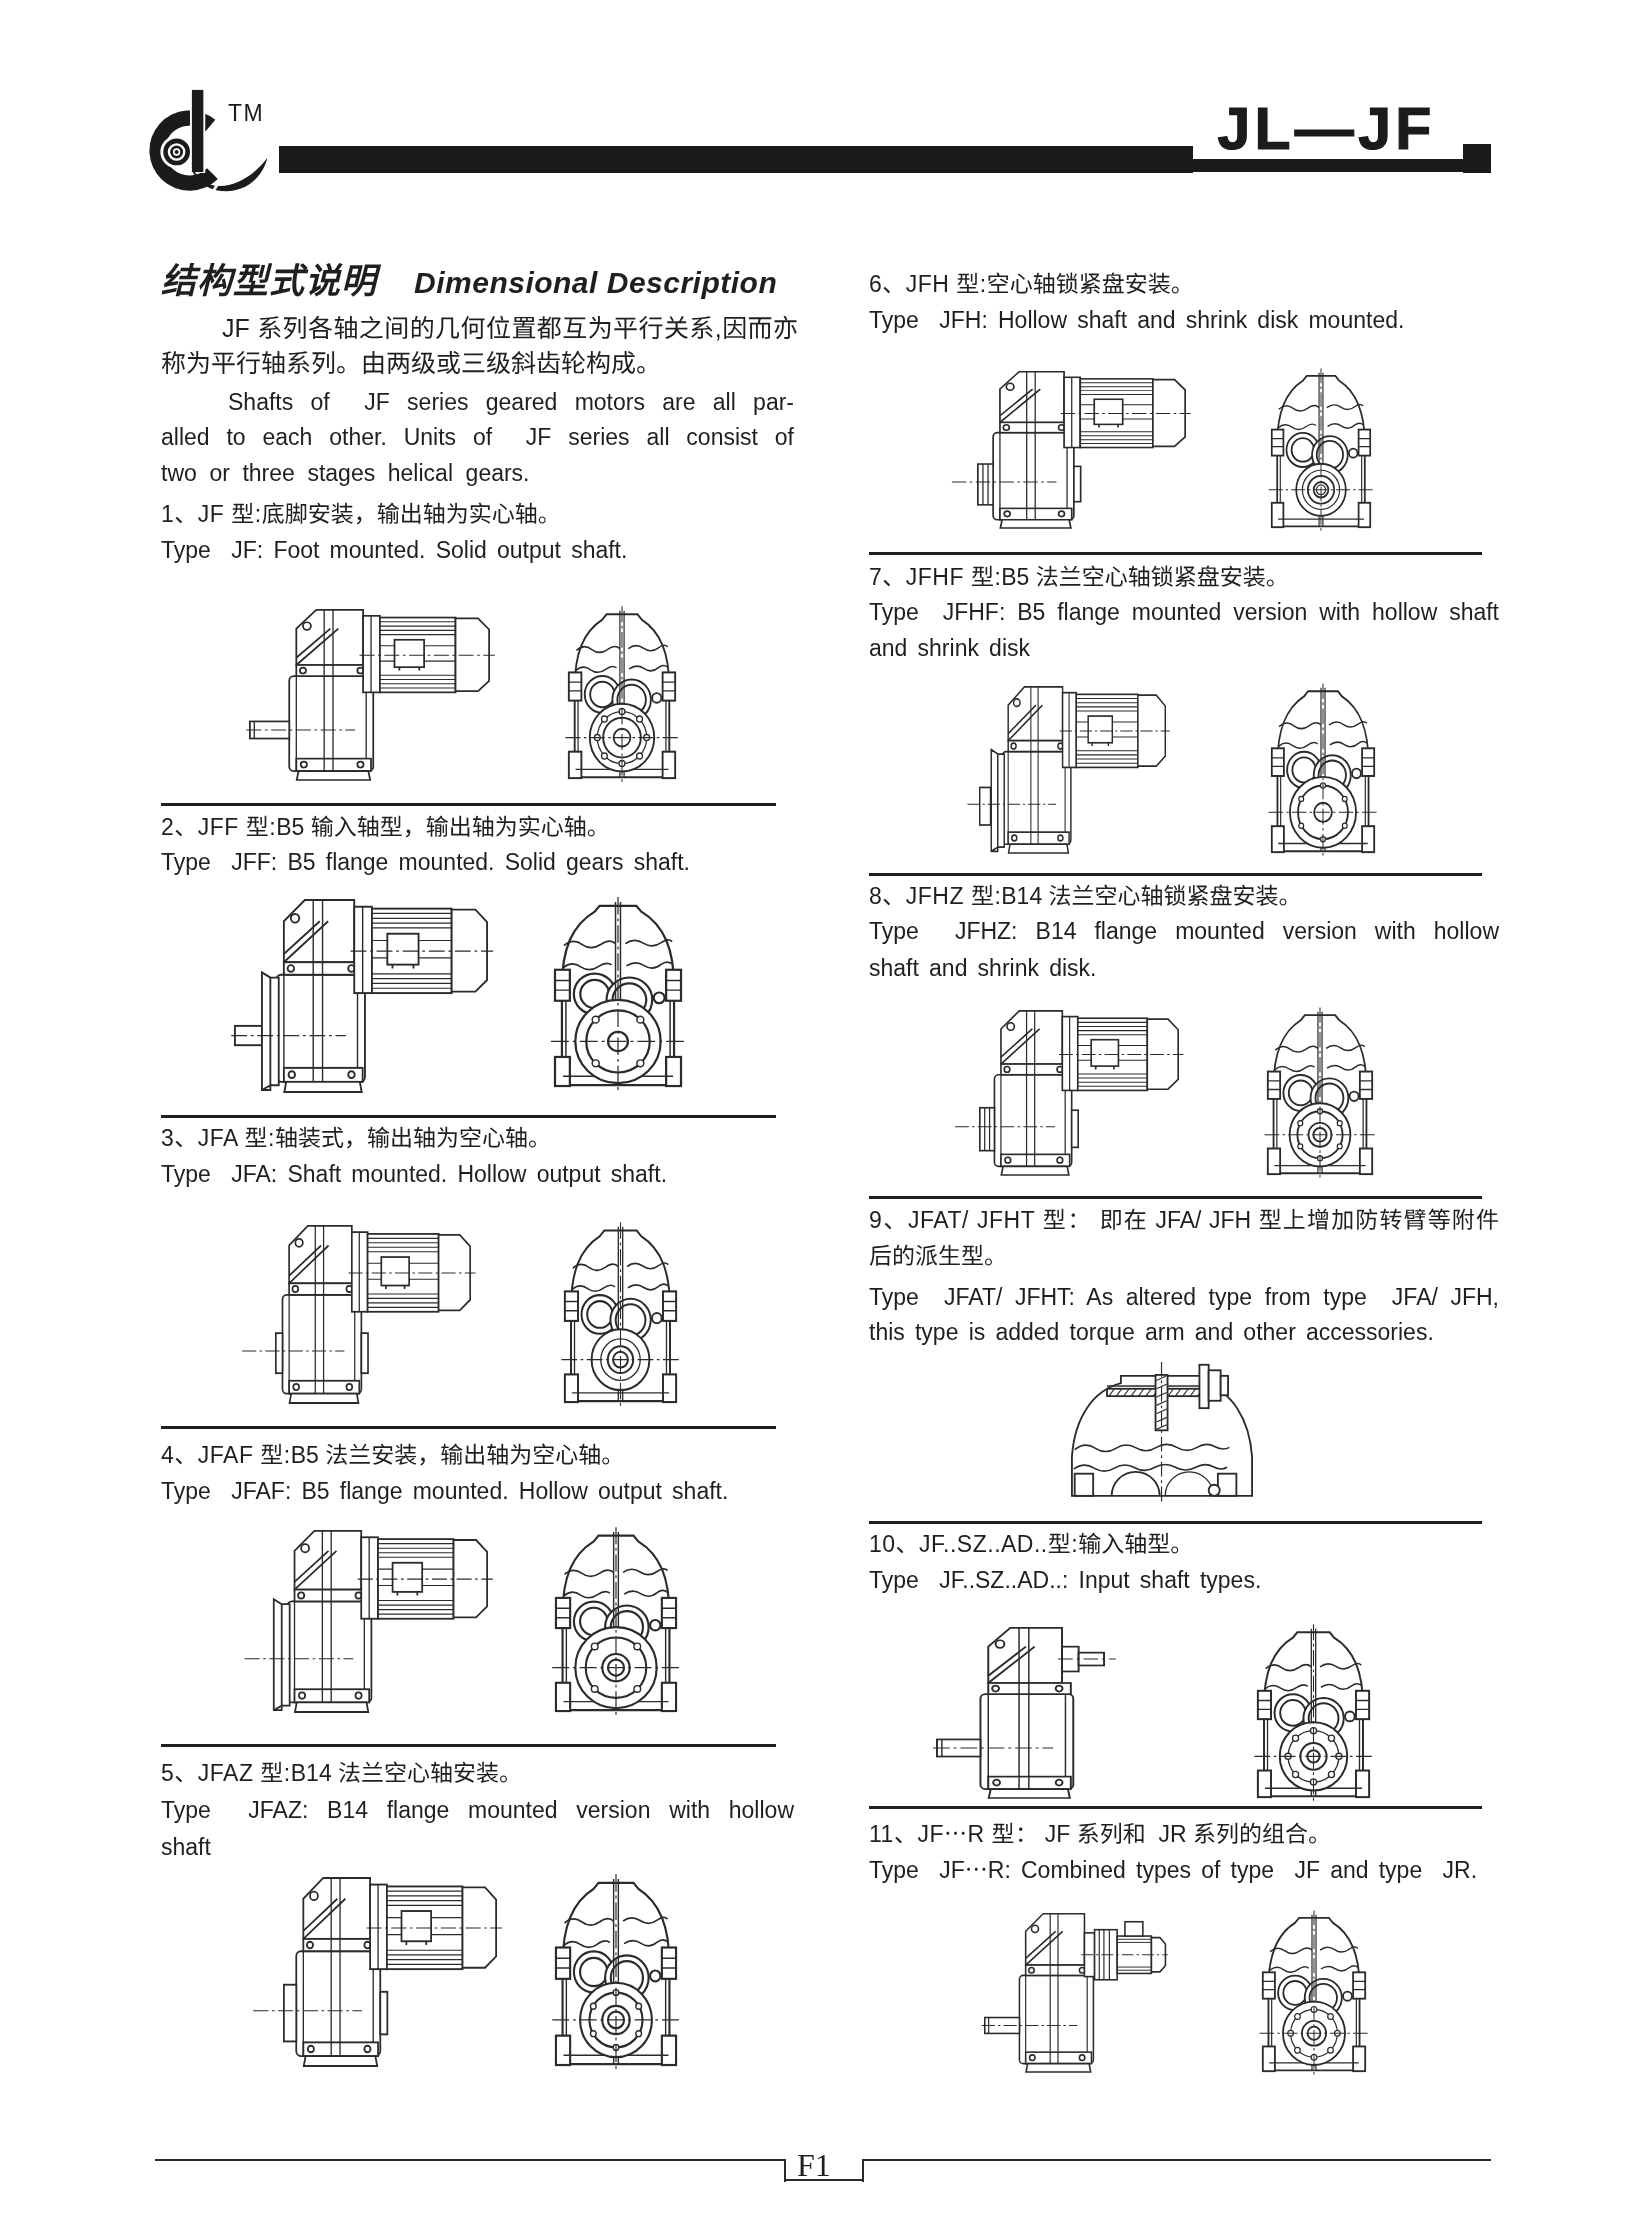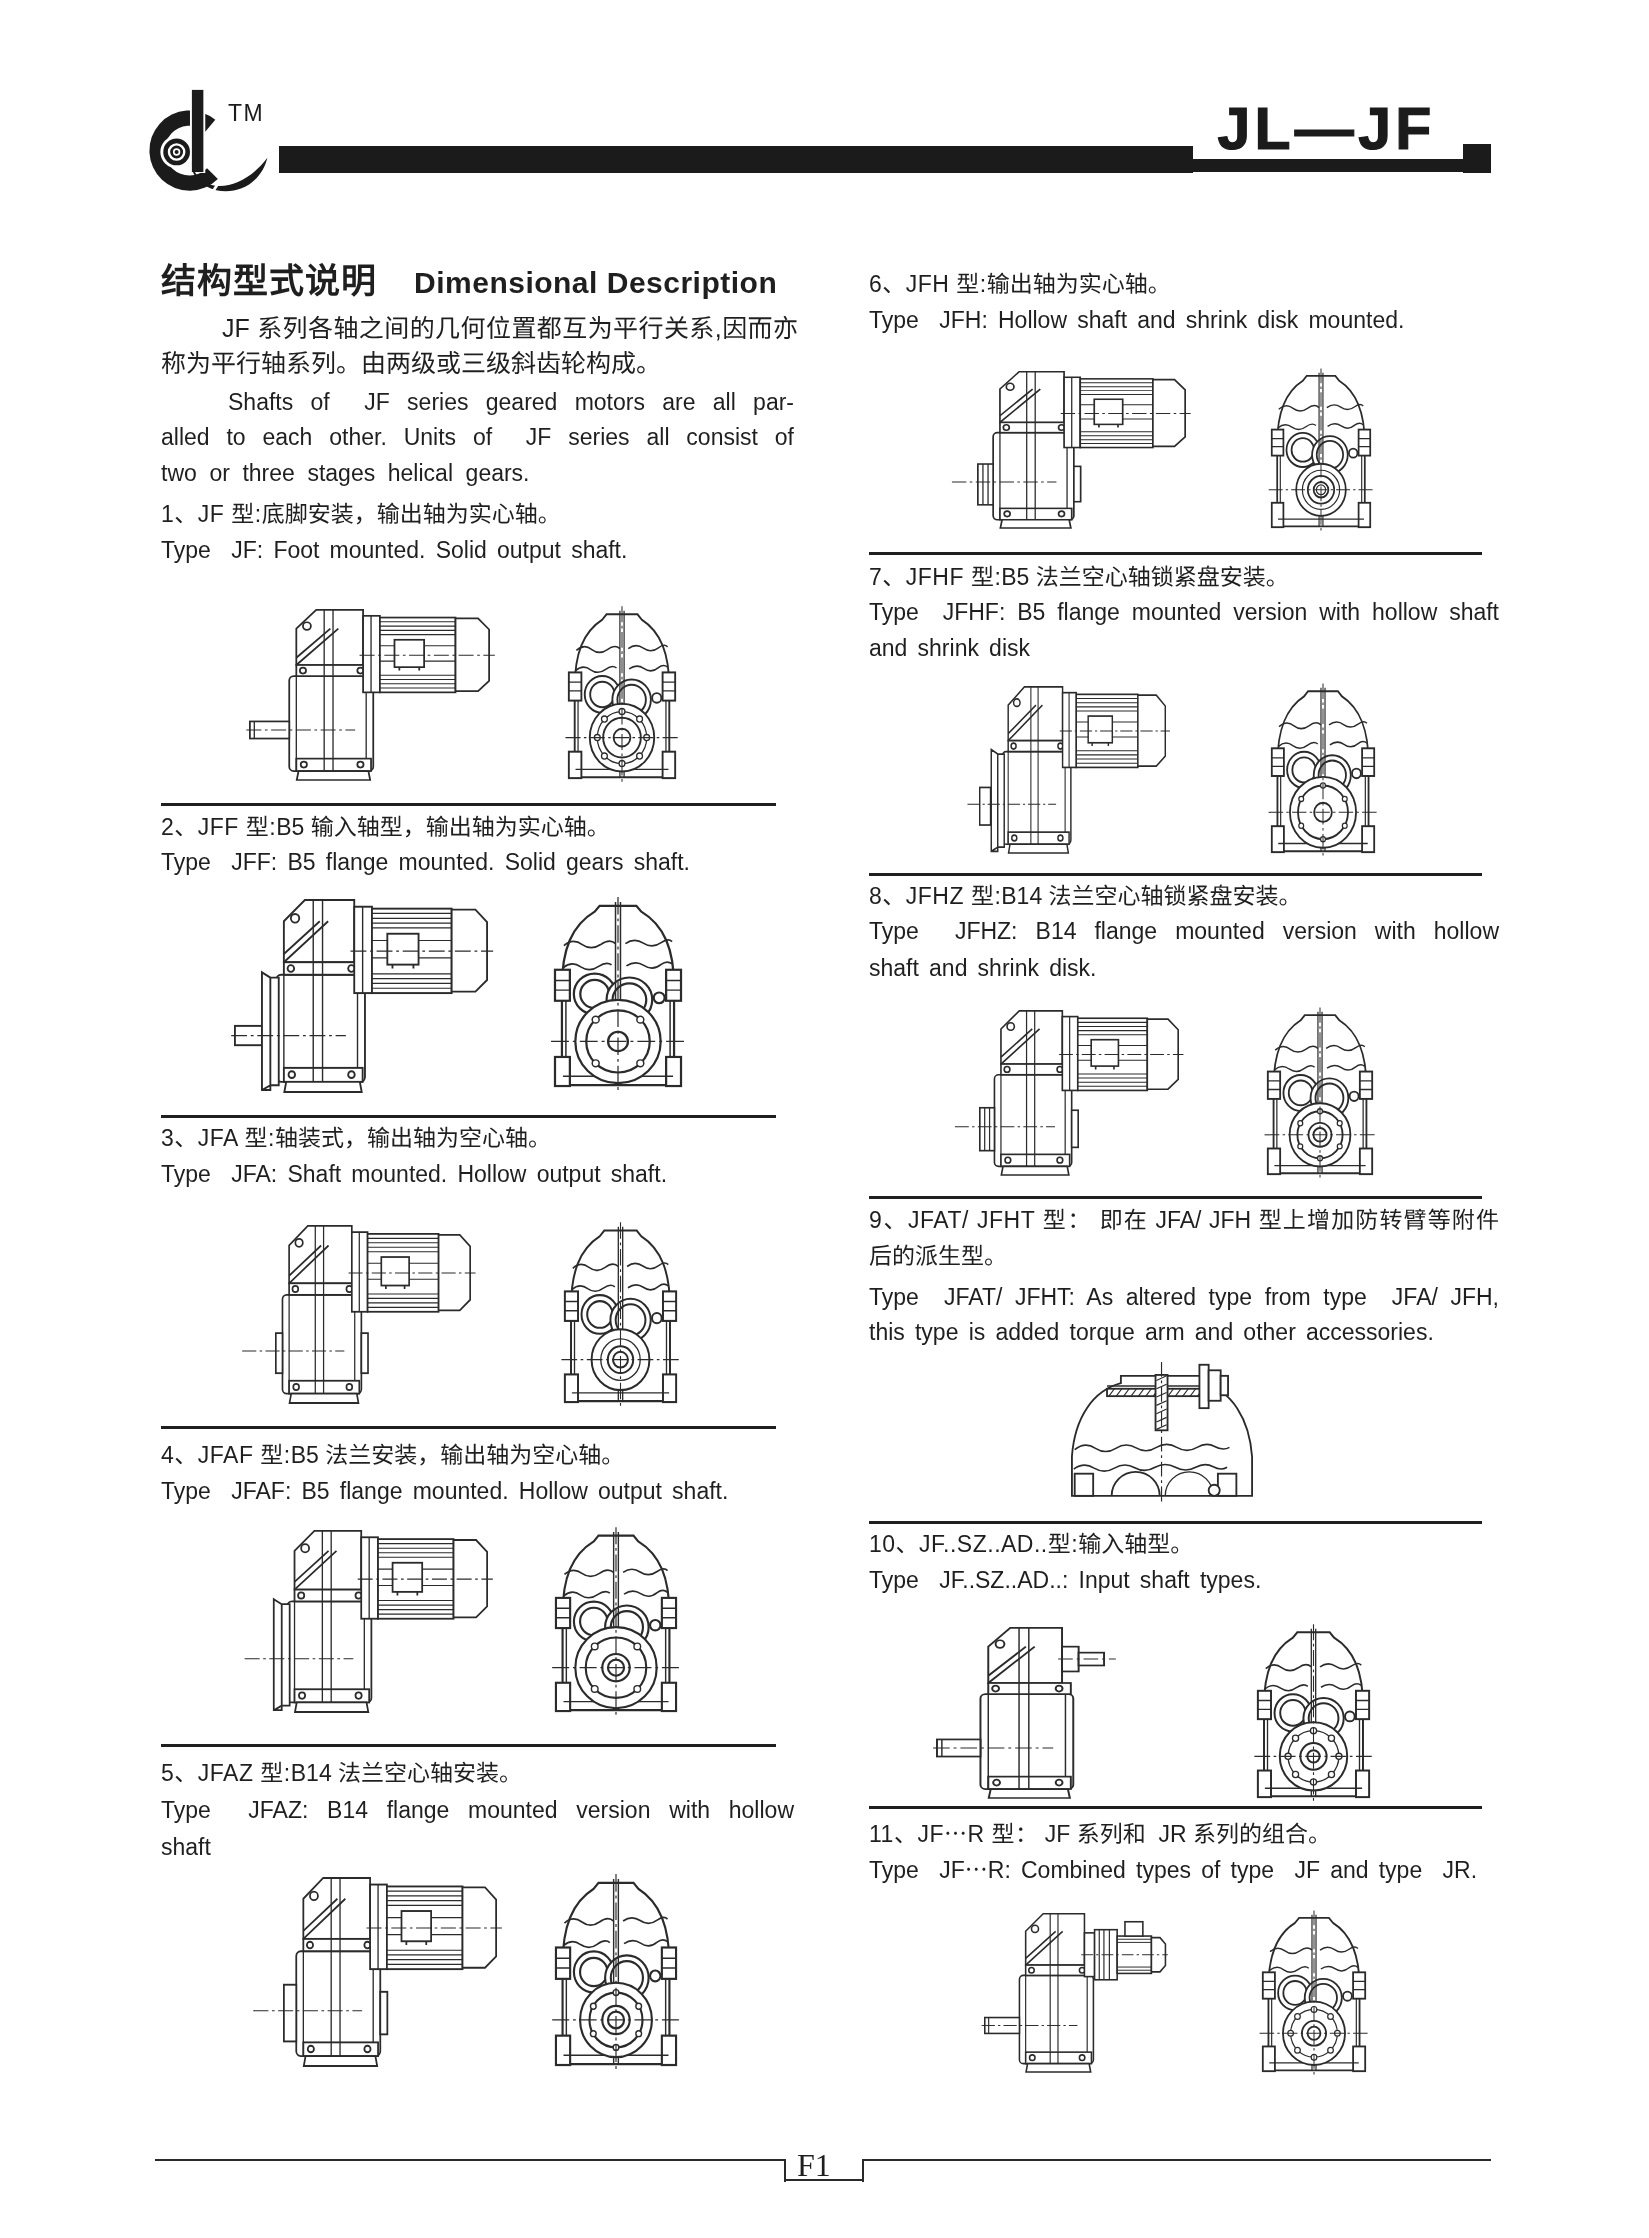--- a/index.html
+++ b/index.html
@@ -12,21 +12,21 @@
             -webkit-text-stroke:1.2px #1b1b1b;line-height:1;white-space:nowrap;}
   .tm{position:absolute;left:228px;top:102px;font-size:23px;letter-spacing:1.4px;color:#1b1b1b;line-height:1;}
   
   .tline{position:absolute;line-height:1.16;white-space:nowrap;}
   .jline{position:absolute;line-height:1.16;text-align:justify;text-align-last:justify;}
   .cnbody{font-size:25px;}
   .enbody{font-size:23px;word-spacing:6.2px;}
   .h-cn{font-size:23px;}
   .h-cn b{letter-spacing:0.5px;}
   .h-en{font-size:23px;word-spacing:3.8px;}
-  .title{font-size:35px;font-weight:bold;letter-spacing:1px;}
+  .title{font-size:35px;font-weight:bold;letter-spacing:1px;font-style:italic;}
   .title .en{font-size:30px;letter-spacing:0.5px;}
   .title .gap{display:inline-block;width:37px;}
   b{font-weight:normal;}
   .hr{position:absolute;background:#1f1f1f;height:2.9px;}
   svg.fig{position:absolute;overflow:visible;}
   .footline{position:absolute;background:#2a2a2a;}
   .fnum{position:absolute;font-family:"Liberation Serif",serif;font-size:32px;color:#1f1f1f;line-height:1;}
 </style>
 </head>
 <body>
@@ -473,21 +473,21 @@
     <div class="tline h-en" style="left:161px;top:1834px"><span>shaft</span></div>
     <svg class="fig" style="left:283px;top:1877px;width:214px;height:189px" viewBox="61 0 484 400" preserveAspectRatio="none">
         <use href="#sv-side-jfaz"></use>
       </svg>
     <svg class="fig" style="left:555px;top:1877px;width:122px;height:189px" viewBox="6 6 258 386" preserveAspectRatio="none">
         <use href="#sv-front-jfaz"></use>
       </svg>
   </div>
 
   <div>
-    <div class="tline h-cn" style="left:869px;top:271px"><b>6、JFH 型:</b><span>输出轴为实心轴。</span></div>
+    <div class="tline h-cn" style="left:869px;top:271px"><b>6、JFH 型:</b><span>空心轴锁紧盘安装。</span></div>
     <div class="tline h-en" style="left:869px;top:307px"><b>Type&nbsp; JFH:</b><span> Hollow shaft and shrink disk mounted.</span></div>
     <svg class="fig" style="left:977px;top:371px;width:209px;height:157px" viewBox="53 0 492 400" preserveAspectRatio="none">
         <use href="#sv-side-jfh"></use>
       </svg>
     <svg class="fig" style="left:1271px;top:371px;width:100px;height:157px" viewBox="6 6 258 386" preserveAspectRatio="none">
         <use href="#sv-front-jfh"></use>
       </svg>
   </div>
   <div class="hr" style="left:869px;top:552px;width:613px"></div>
 

